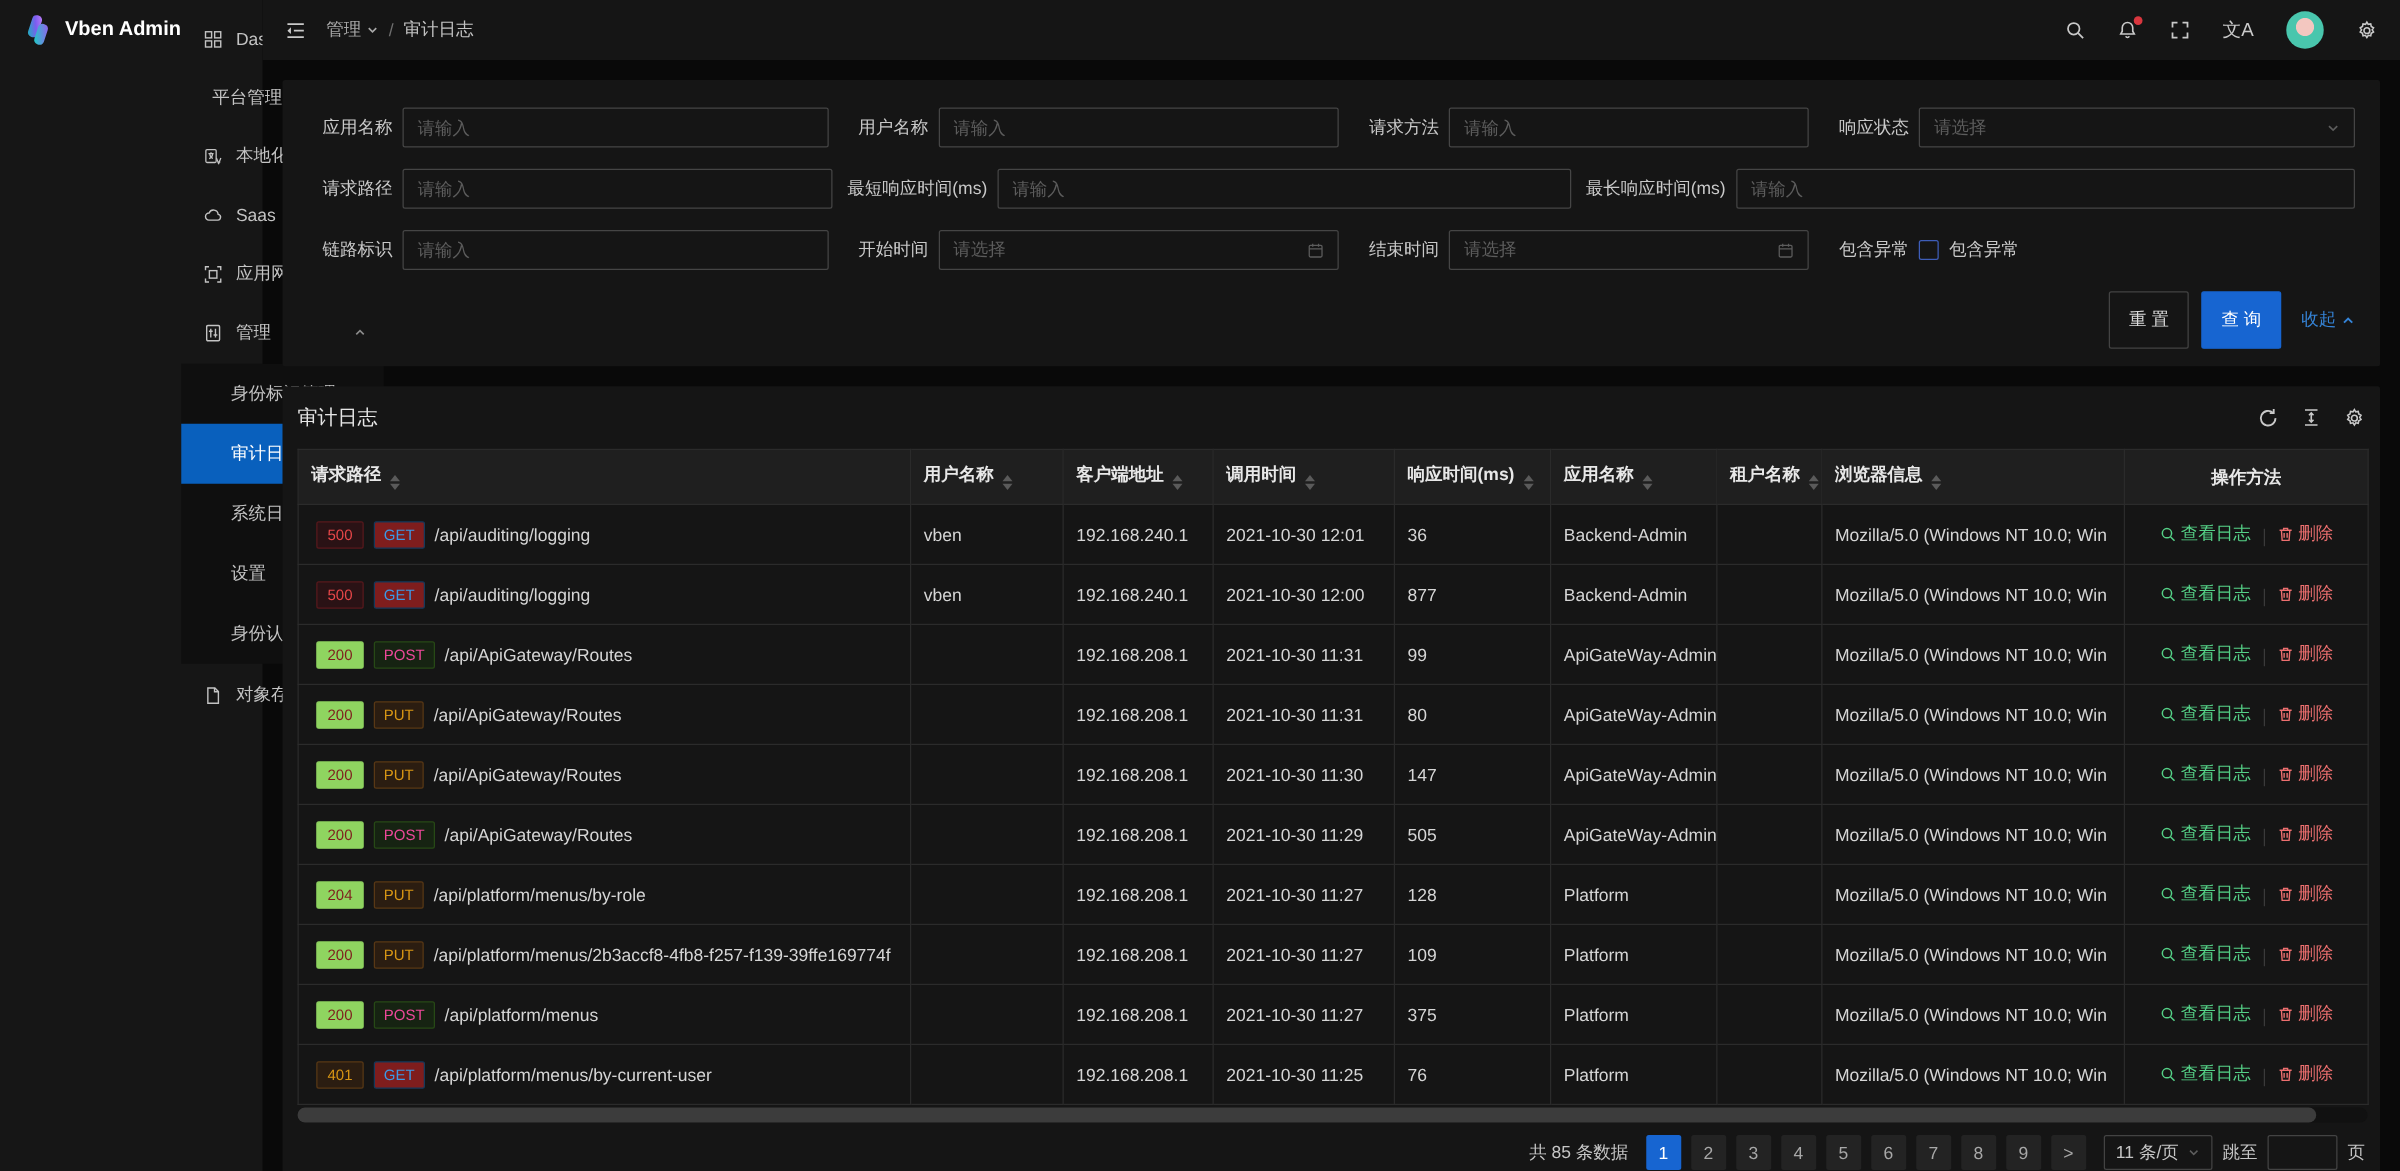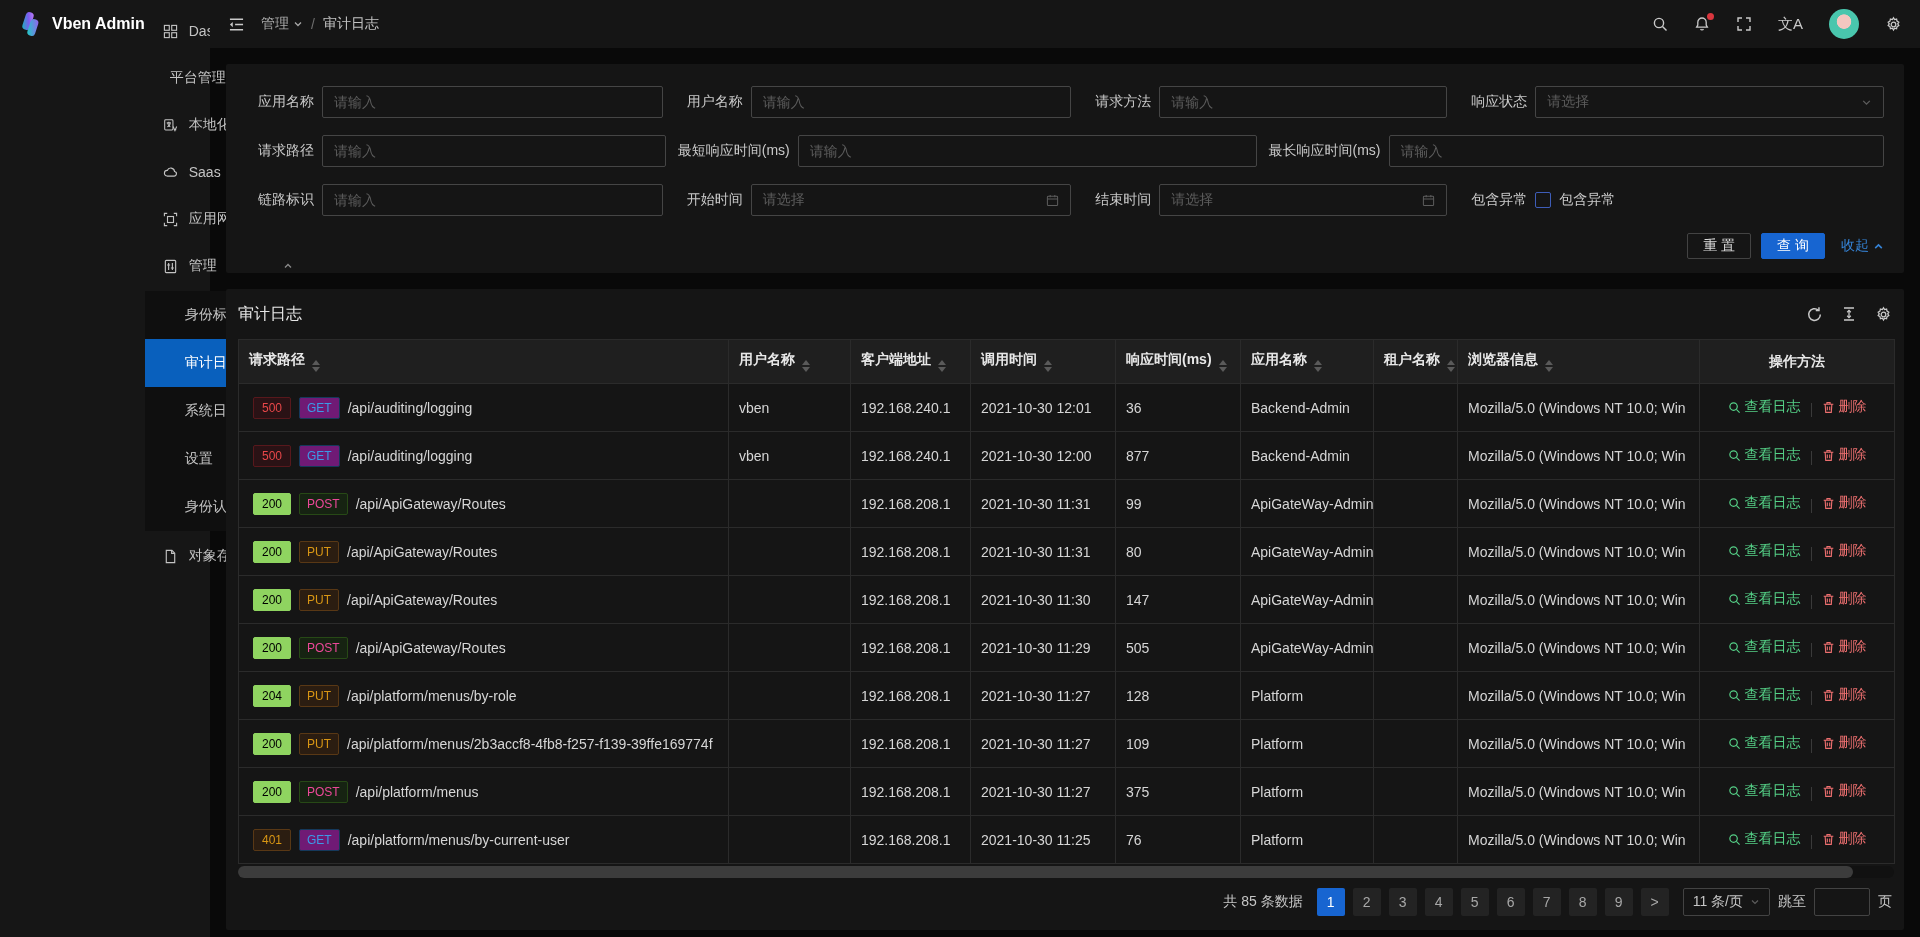--- a/index.html
+++ b/index.html
@@ -52,21 +52,21 @@
     color:#d9d9d9; padding:0 11px; font-size:14px; outline:none; min-width:0; font-family:"Liberation Sans",sans-serif; }
   input.control::placeholder { color:#5c5c5c; }
   .select, .datepicker { display:flex; align-items:center; cursor:pointer; }
   .select .ph, .datepicker .ph { color:#5c5c5c; flex:1; }
   .sel-arrow, .cal { color:#5c5c5c; display:inline-flex; }
   .cb-group { display:flex; align-items:center; gap:8px; }
   .cb { appearance:none; width:16px; height:16px; border:1px solid #3e5db8; border-radius:2px;
     background:transparent; margin:0; cursor:pointer; }
   .cb-text { color:#c9c9c9; }
   .f-actions { display:flex; justify-content:flex-end; align-items:center; gap:10px; margin-top:6px; }
-  .btn { height:26px; padding:0 15px; border-radius:2px; font-size:14px; cursor:pointer;
+  .btn { height:46px; padding:0 15px; border-radius:2px; font-size:14px; cursor:pointer;
     font-family:"Liberation Sans",sans-serif; }
   .btn.ghost { background:transparent; border:1px solid #434343; color:#dcdcdc; }
   .btn.primary { background:#1765d1; border:1px solid #1765d1; color:#fff; }
   .collapse-link { color:#3583d6; display:inline-flex; align-items:center; gap:4px; cursor:pointer; margin-left:6px; }
   .collapse-link svg { transform:rotate(180deg); }
 
   
   .table-panel { padding:0 12px 8px; }
   .panel-head { height:50px; display:flex; align-items:center; }
   .panel-title { font-size:16px; color:#e6e6e6; }
@@ -76,24 +76,24 @@
   th, td { border:1px solid #2b2b2b; padding:0 10px; overflow:hidden; white-space:nowrap; }
   thead th { background:#1f1f1f; height:44px; font-weight:bold; color:#e8e8e8; text-align:left; }
   thead th.center { text-align:center; }
   tbody td { height:48px; color:#d6d6d6; background:#151515; }
   .sort { display:inline-flex; flex-direction:column; gap:2px; margin-left:7px; vertical-align:-1px; }
   .cu { width:0; height:0; border-left:4px solid transparent; border-right:4px solid transparent; border-bottom:5px solid #5a5a5a; }
   .cd { width:0; height:0; border-left:4px solid transparent; border-right:4px solid transparent; border-top:5px solid #5a5a5a; }
   .c-path { padding-left:14px; }
   .badge { display:inline-block; height:22px; line-height:20px; padding:0 7px; border:1px solid transparent;
     border-radius:2px; font-size:12px; margin-right:8px; text-align:center; min-width:38px; vertical-align:middle; }
-  .st-ok  { background:#8fd460; border-color:#8fd460; color:#000000; }
+  .st-ok  { background:#8fd460; border-color:#8fd460; color:#7f1d1d; }
   .st-err { background:#2a1215; border-color:#58181c; color:#e84749; }
   .st-warn{ background:#2b1d11; border-color:#593815; color:#d89614; }
-  .m-get  { background:#701a75; border-color:#15395b; color:#3c9ae8; }
+  .m-get  { background:#7f1d1d; border-color:#15395b; color:#3c9ae8; }
   .m-post { background:#162312; border-color:#274916; color:#ec4899; }
   .m-put  { background:#2b1d11; border-color:#593815; color:#d89614; }
   .path-text { vertical-align:middle; }
   .c-actions { text-align:center; }
   .act { display:inline-flex; align-items:center; gap:4px; cursor:pointer; font-size:14px; }
   .act.view { color:#55d187;text-align:center; }
   .act.del { color:#ed6f6f; }
   .act-div { display:inline-block; width:1px; height:14px; background:#3a3a3a; margin:0 10px; vertical-align:middle; }
   .hscroll { height:12px; background:#111111; margin-top:2px; border-radius:6px; width:1656px; }
   .hthumb { height:12px; width:97.5%; background:#3c3c3c; border-radius:6px; }

